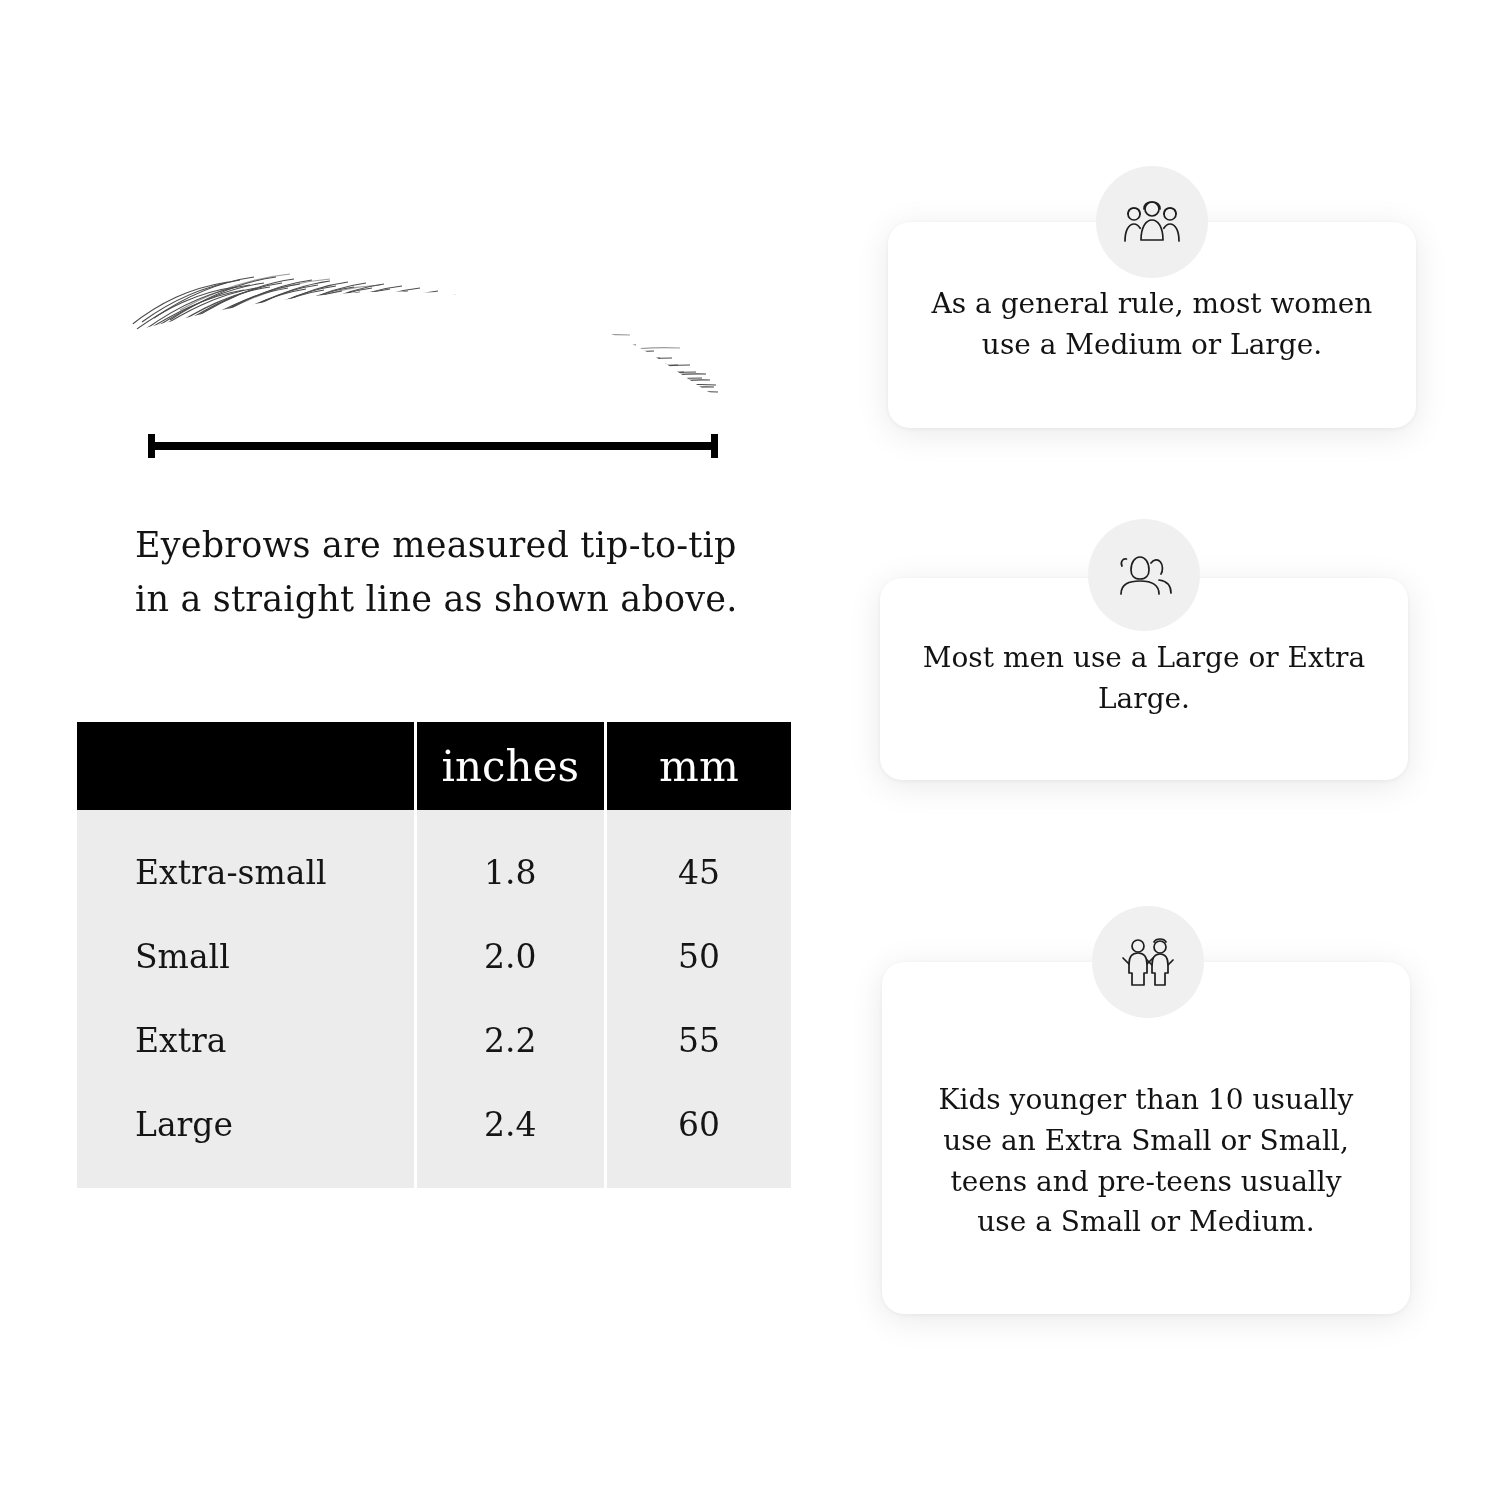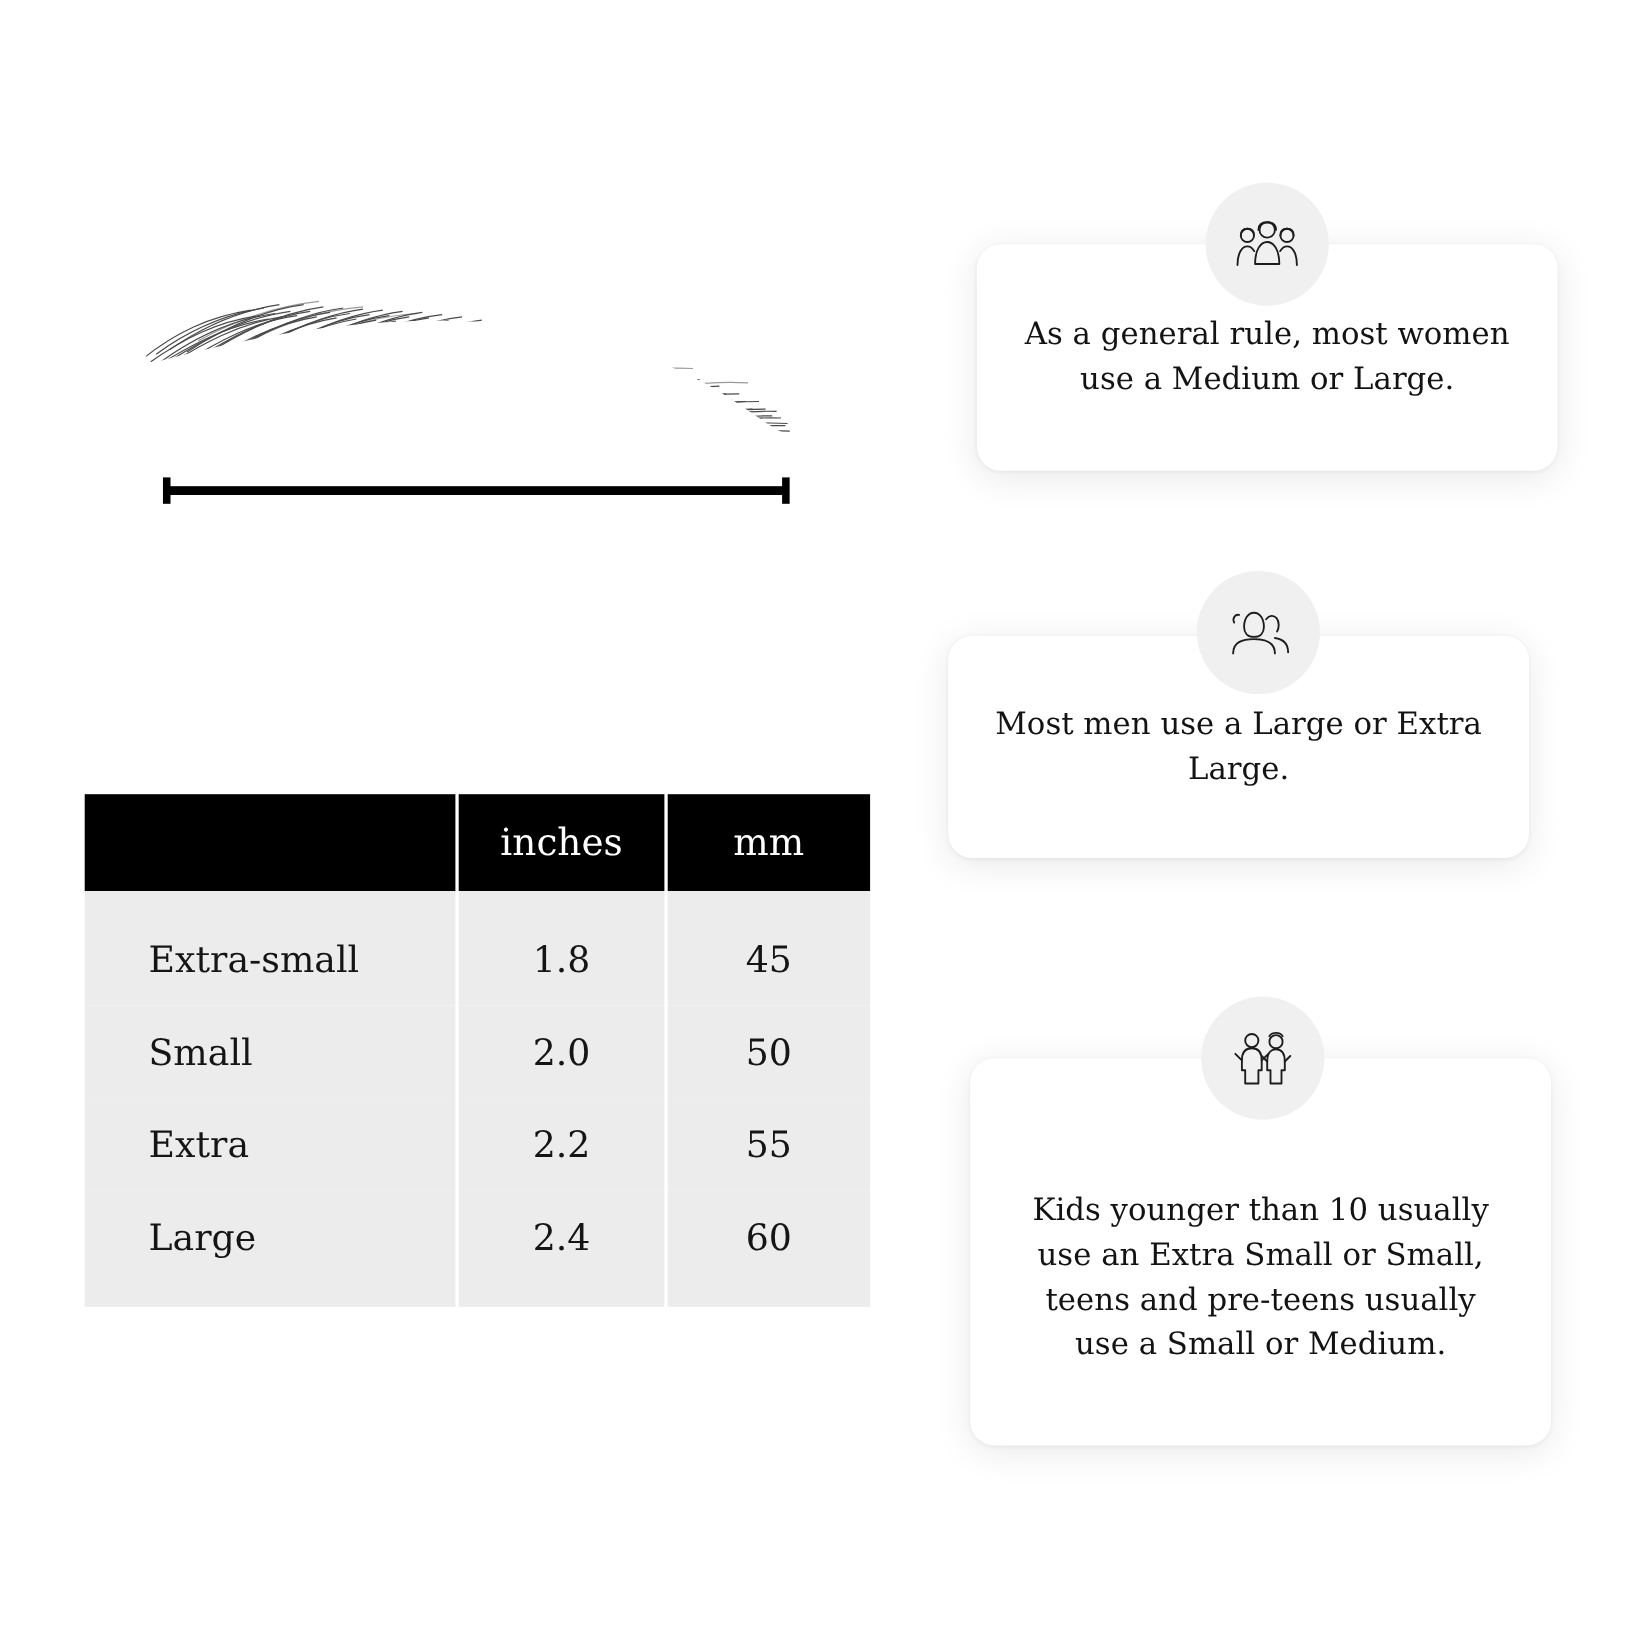--- a/index.html
+++ b/index.html
@@ -58,21 +58,21 @@
     left: 74px;
     top: 722px;
     width: 720px;
     border-collapse: separate;
     border-spacing: 3px 0;
   }
   .size-table th {
     background: #000000;
     color: #ffffff;
     font-weight: 400;
-    font-size: 34px;
+    font-size: 42px;
     height: 88px;
     vertical-align: middle;
   }
   .size-table th.col-name { width: 340px; }
   .size-table th.col-in  { width: 188px; }
   .size-table th.col-mm  { width: 186px; }
 
   .size-table td {
     background: #ececec;
     font-size: 33px;
@@ -104,21 +104,21 @@
     color: #131313;
   }
   .note-card .note-text {
     font-size: 28px;
     line-height: 1.45;
     padding: 0 42px;
   }
 
   .card-1 { left: 58px; top: 222px; width: 528px; height: 206px;
             display: flex; align-items: center; justify-content: center; }
-  .card-2 { left: 32px; top: 578px; width: 528px; height: 202px;
+  .card-2 { left: 50px; top: 578px; width: 528px; height: 202px;
             display: flex; align-items: center; justify-content: center; }
   .card-3 { left: 52px; top: 962px; width: 528px; height: 352px;
             display: flex; align-items: center; justify-content: center; }
   .card-3 .note-text { padding: 0 48px; margin-top: 47px; }
 
   .icon-badge {
     position: absolute;
     width: 112px; height: 112px;
     border-radius: 50%;
     background: #f0f0f0;
@@ -251,20 +251,21 @@
     </div>
 
     <div class="measure-line">
       <svg width="570" height="36" viewBox="0 0 570 36" xmlns="http://www.w3.org/2000/svg" aria-hidden="true">
         <rect x="0" y="2" width="7" height="24" fill="#000"></rect>
         <rect x="563" y="2" width="7" height="24" fill="#000"></rect>
         <rect x="4" y="10" width="562" height="8" fill="#000"></rect>
       </svg>
     </div>
 
+    <div class="caption">Eyebrows are measured tip-to-tip in a straight line as shown above.</div>
 
     <table class="size-table">
       <thead>
         <tr>
           <th class="col-name"></th>
           <th class="col-in">inches</th>
           <th class="col-mm">mm</th>
         </tr>
       </thead>
       <tbody>

